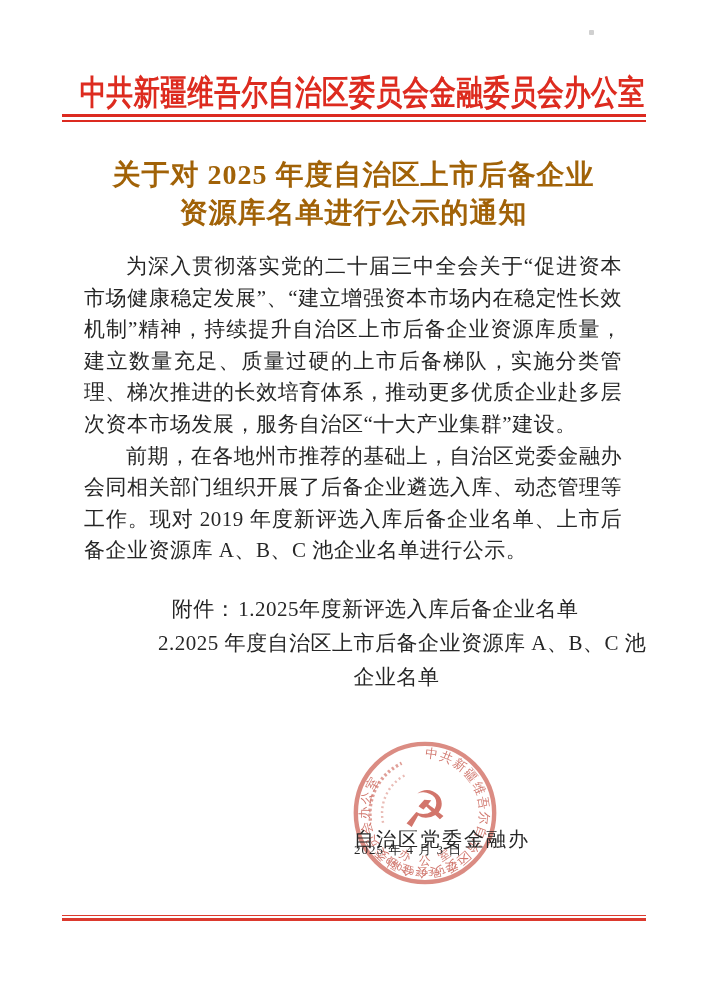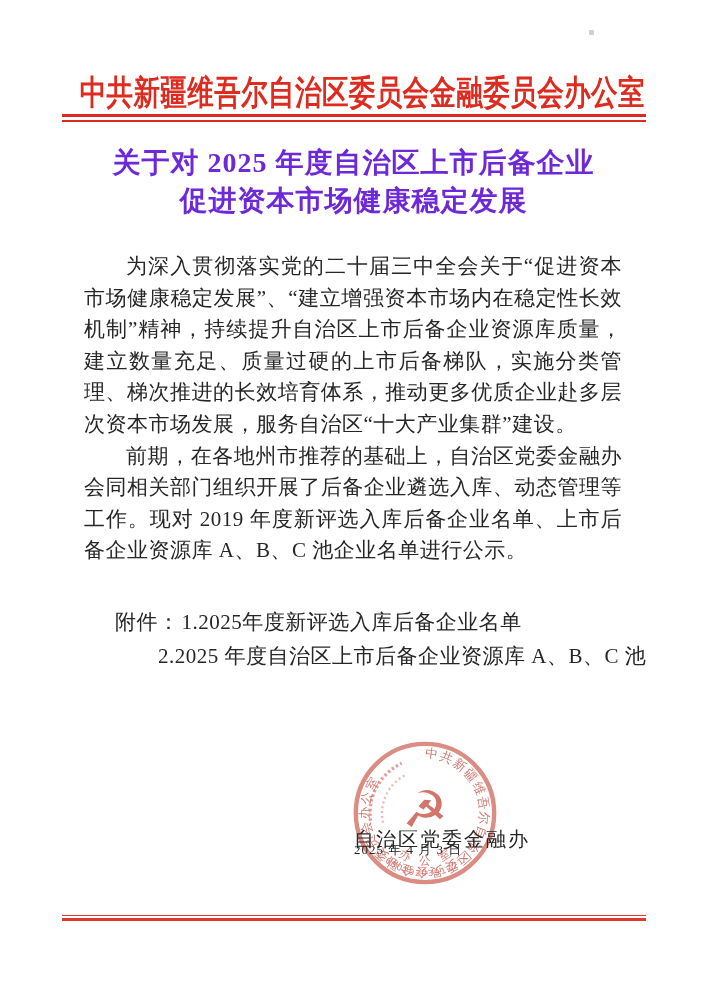--- a/index.html
+++ b/index.html
@@ -31,49 +31,50 @@
   .rule-top {
     position: absolute;
     top: 114px; left: 62px; width: 584px; height: 3px;
     border-top: 3px solid #dc2a20;
     border-bottom: 2px solid #dc2a20;
   }
 
   
   .doc-title {
     position: absolute;
-    top: 144px; left: 0; width: 707px;
+    top: 156px; left: 0; width: 707px;
     text-align: center;
     font-size: 28px;
     font-weight: bold;
     line-height: 38px;
-    color: #6d28d9;
+    color: #a16207;
     letter-spacing: 1px;
   }
 
   
   .body-text {
     position: absolute;
     top: 251px; left: 84px; width: 538px;
     font-size: 21px;
     line-height: 31.6px;
     letter-spacing: 0.5px;
     text-align: justify;
     color: #262626;
   }
   .body-text p { margin: 0; text-indent: 2em; }
 
   
   .attachments {
     position: absolute;
-    top: 605px; left: 115px; width: 520px;
+    top: 592px; left: 115px; width: 520px;
     font-size: 21px;
     line-height: 34px;
     letter-spacing: 0.5px;
     color: #262626;
+    text-align: center;
   }
   .att-row { white-space: nowrap; }
   .att-row.indent { margin-left: 43px; }
   .att-label { margin-right: 2px; }
 
   
   .sig-issuer {
     position: absolute;
     top: 826px; left: 354px;
     font-size: 20px;
@@ -125,33 +126,34 @@
 
   <div class="speck"></div>
 
   <div class="org-header">
     <span class="org-name">中共新疆维吾尔自治区委员会金融委员会办公室</span>
   </div>
   <div class="rule-top"></div>
 
   <div class="doc-title">
     <div>关于对 2025 年度自治区上市后备企业</div>
-    <div>促进资本市场健康稳定发展</div>
+    <div>资源库名单进行公示的通知</div>
   </div>
 
   <div class="body-text">
     <p>为深入贯彻落实党的二十届三中全会关于“促进资本市场健康稳定发展”、“建立增强资本市场内在稳定性长效机制”精神，持续提升自治区上市后备企业资源库质量，建立数量充足、质量过硬的上市后备梯队，实施分类管理、梯次推进的长效培育体系，推动更多优质企业赴多层次资本市场发展，服务自治区“十大产业集群”建设。</p>
     <p>前期，在各地州市推荐的基础上，自治区党委金融办会同相关部门组织开展了后备企业遴选入库、动态管理等工作。现对 2019 年度新评选入库后备企业名单、上市后备企业资源库 A、B、C 池企业名单进行公示。</p>
   </div>
 
   <div class="attachments">
     <div class="att-row">
       <span class="att-label">附件：</span><span>1.2025年度新评选入库后备企业名单</span>
     </div>
     <div class="att-row indent">2.2025 年度自治区上市后备企业资源库 A、B、C 池</div>
+    <div class="att-row indent">企业名单</div>
   </div>
 
   <svg class="seal" viewBox="-78 -78 156 156">
     <defs>
       <path id="ringPath" d="M 0 -57 A 57 57 0 1 1 -0.05 -57.0005"></path>
       <path id="officePath" d="M -30 41 A 44 44 0 0 0 30 41"></path>
       <path id="serialPath" d="M -47 44 A 63 63 0 0 0 47 44"></path>
     </defs>
 
     <circle cx="0" cy="0" r="71" fill="none" stroke="#cf695d" stroke-width="4.5" opacity="0.9"></circle>

